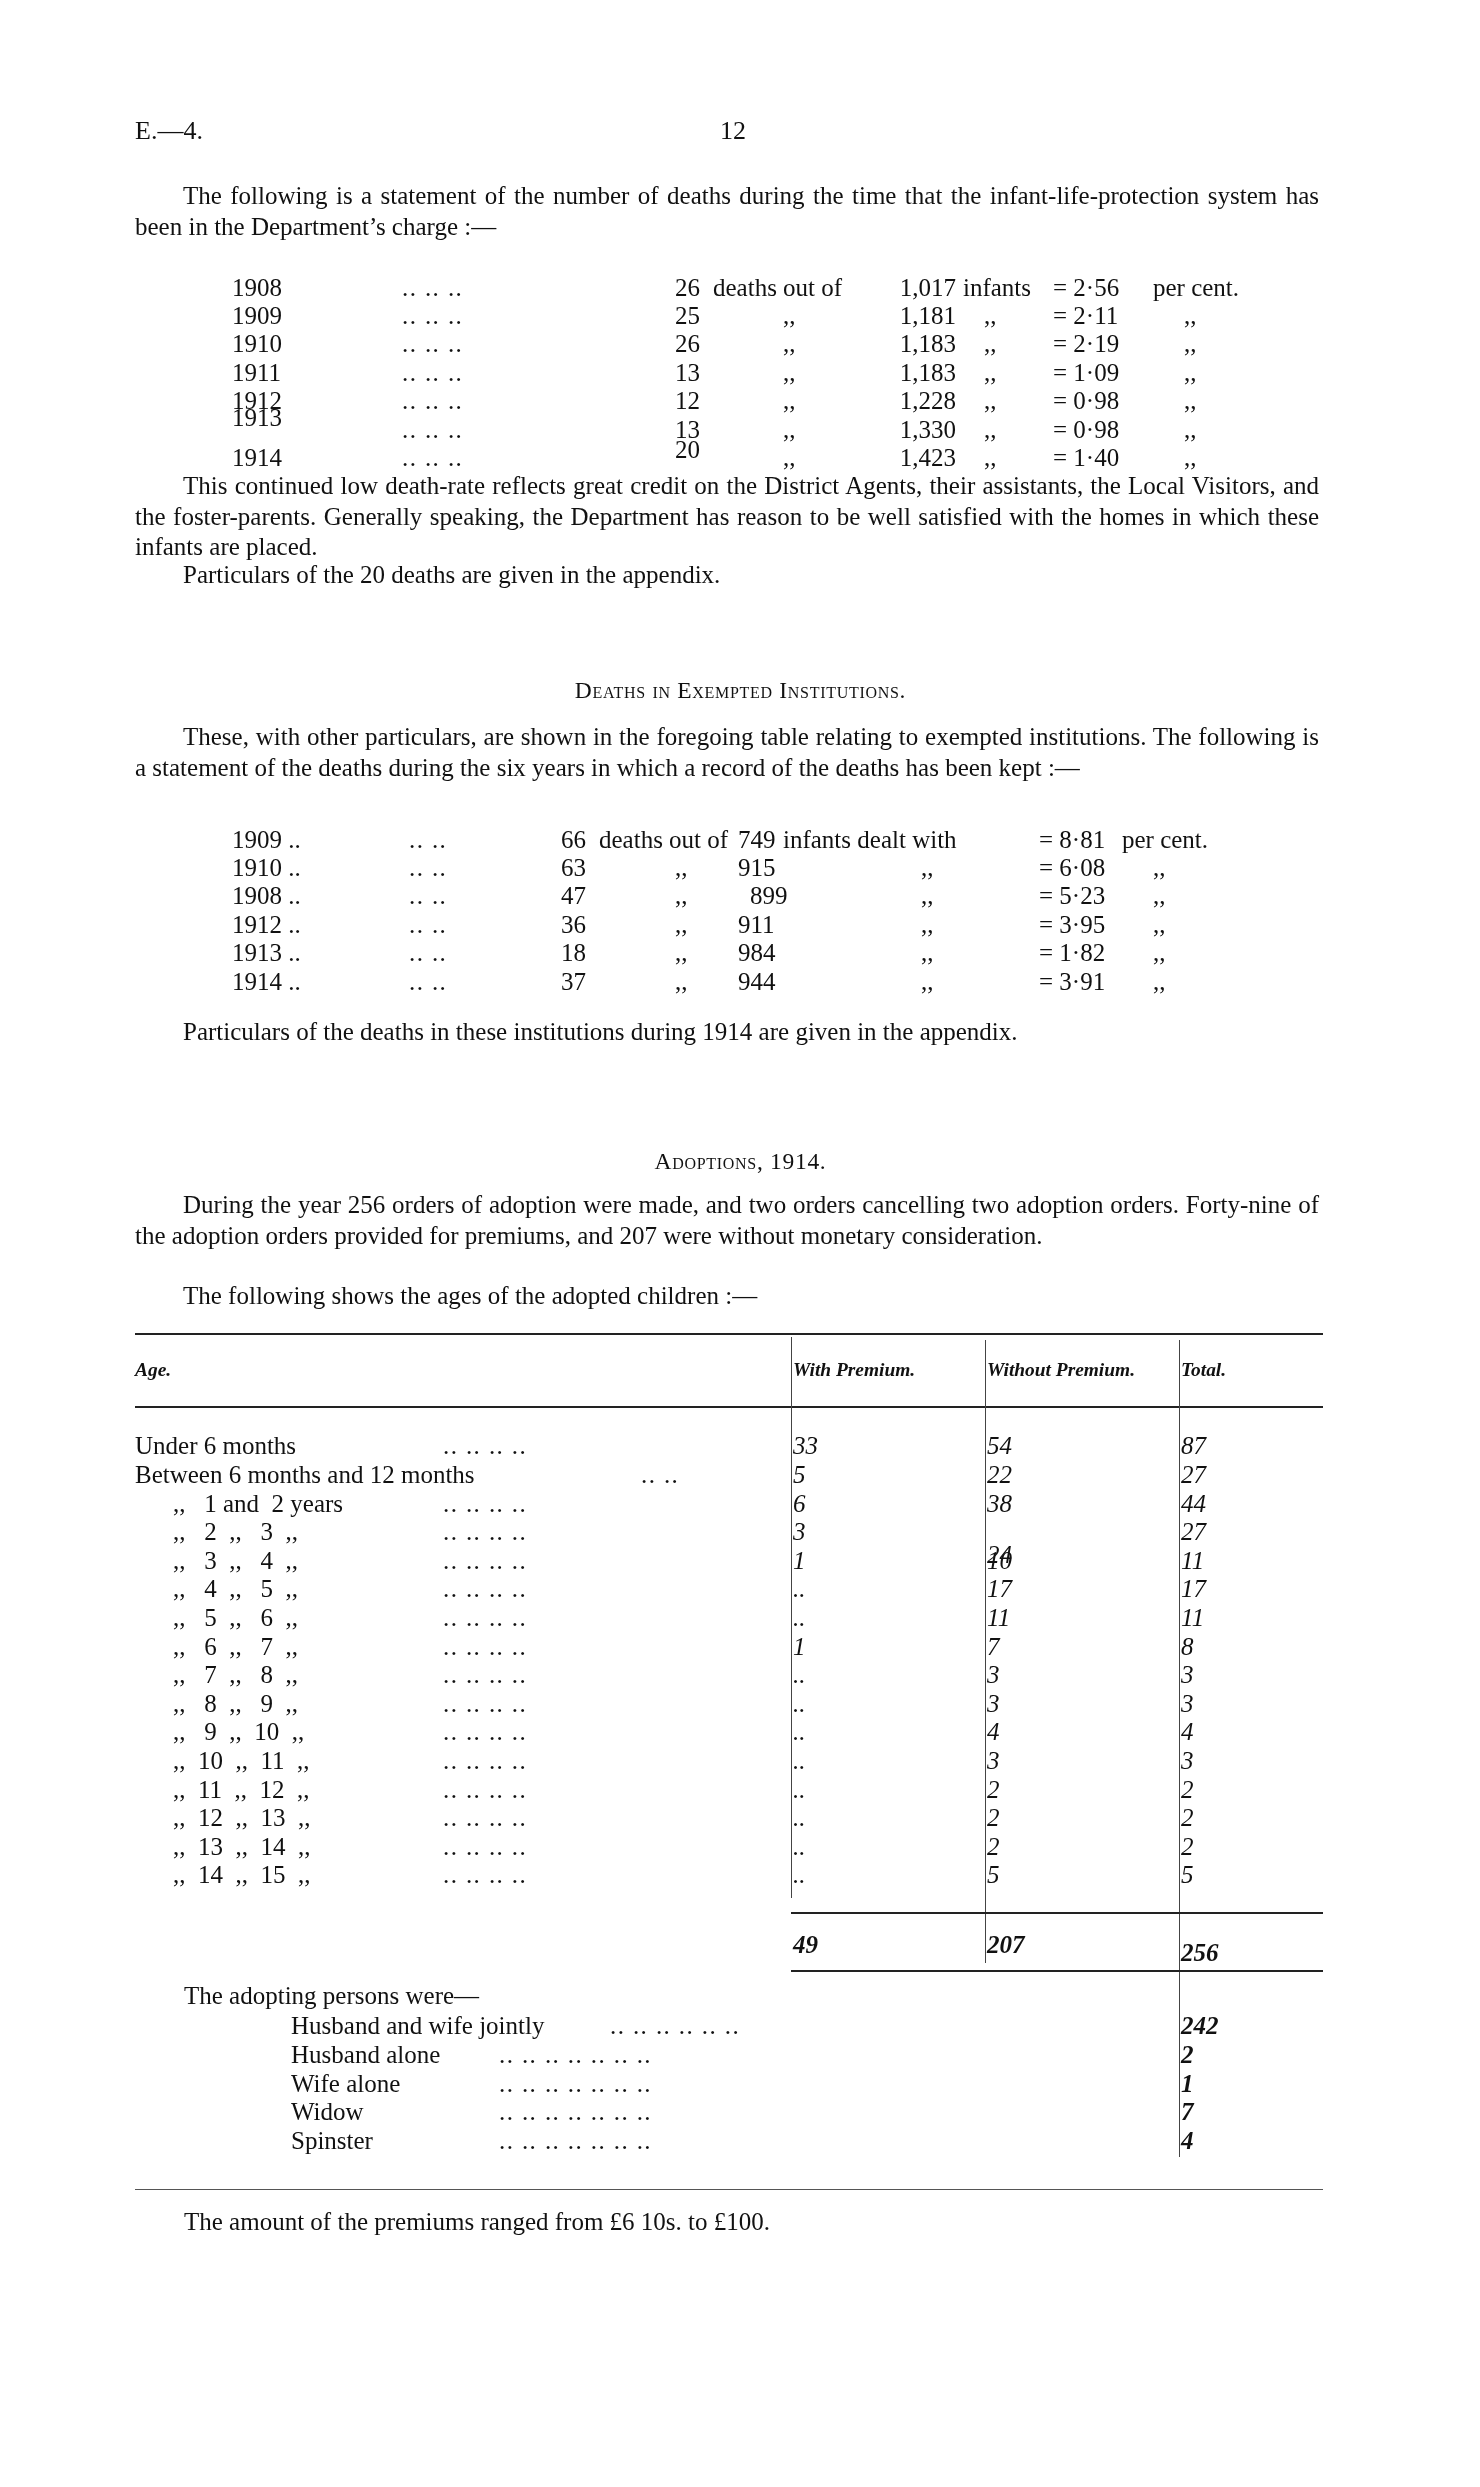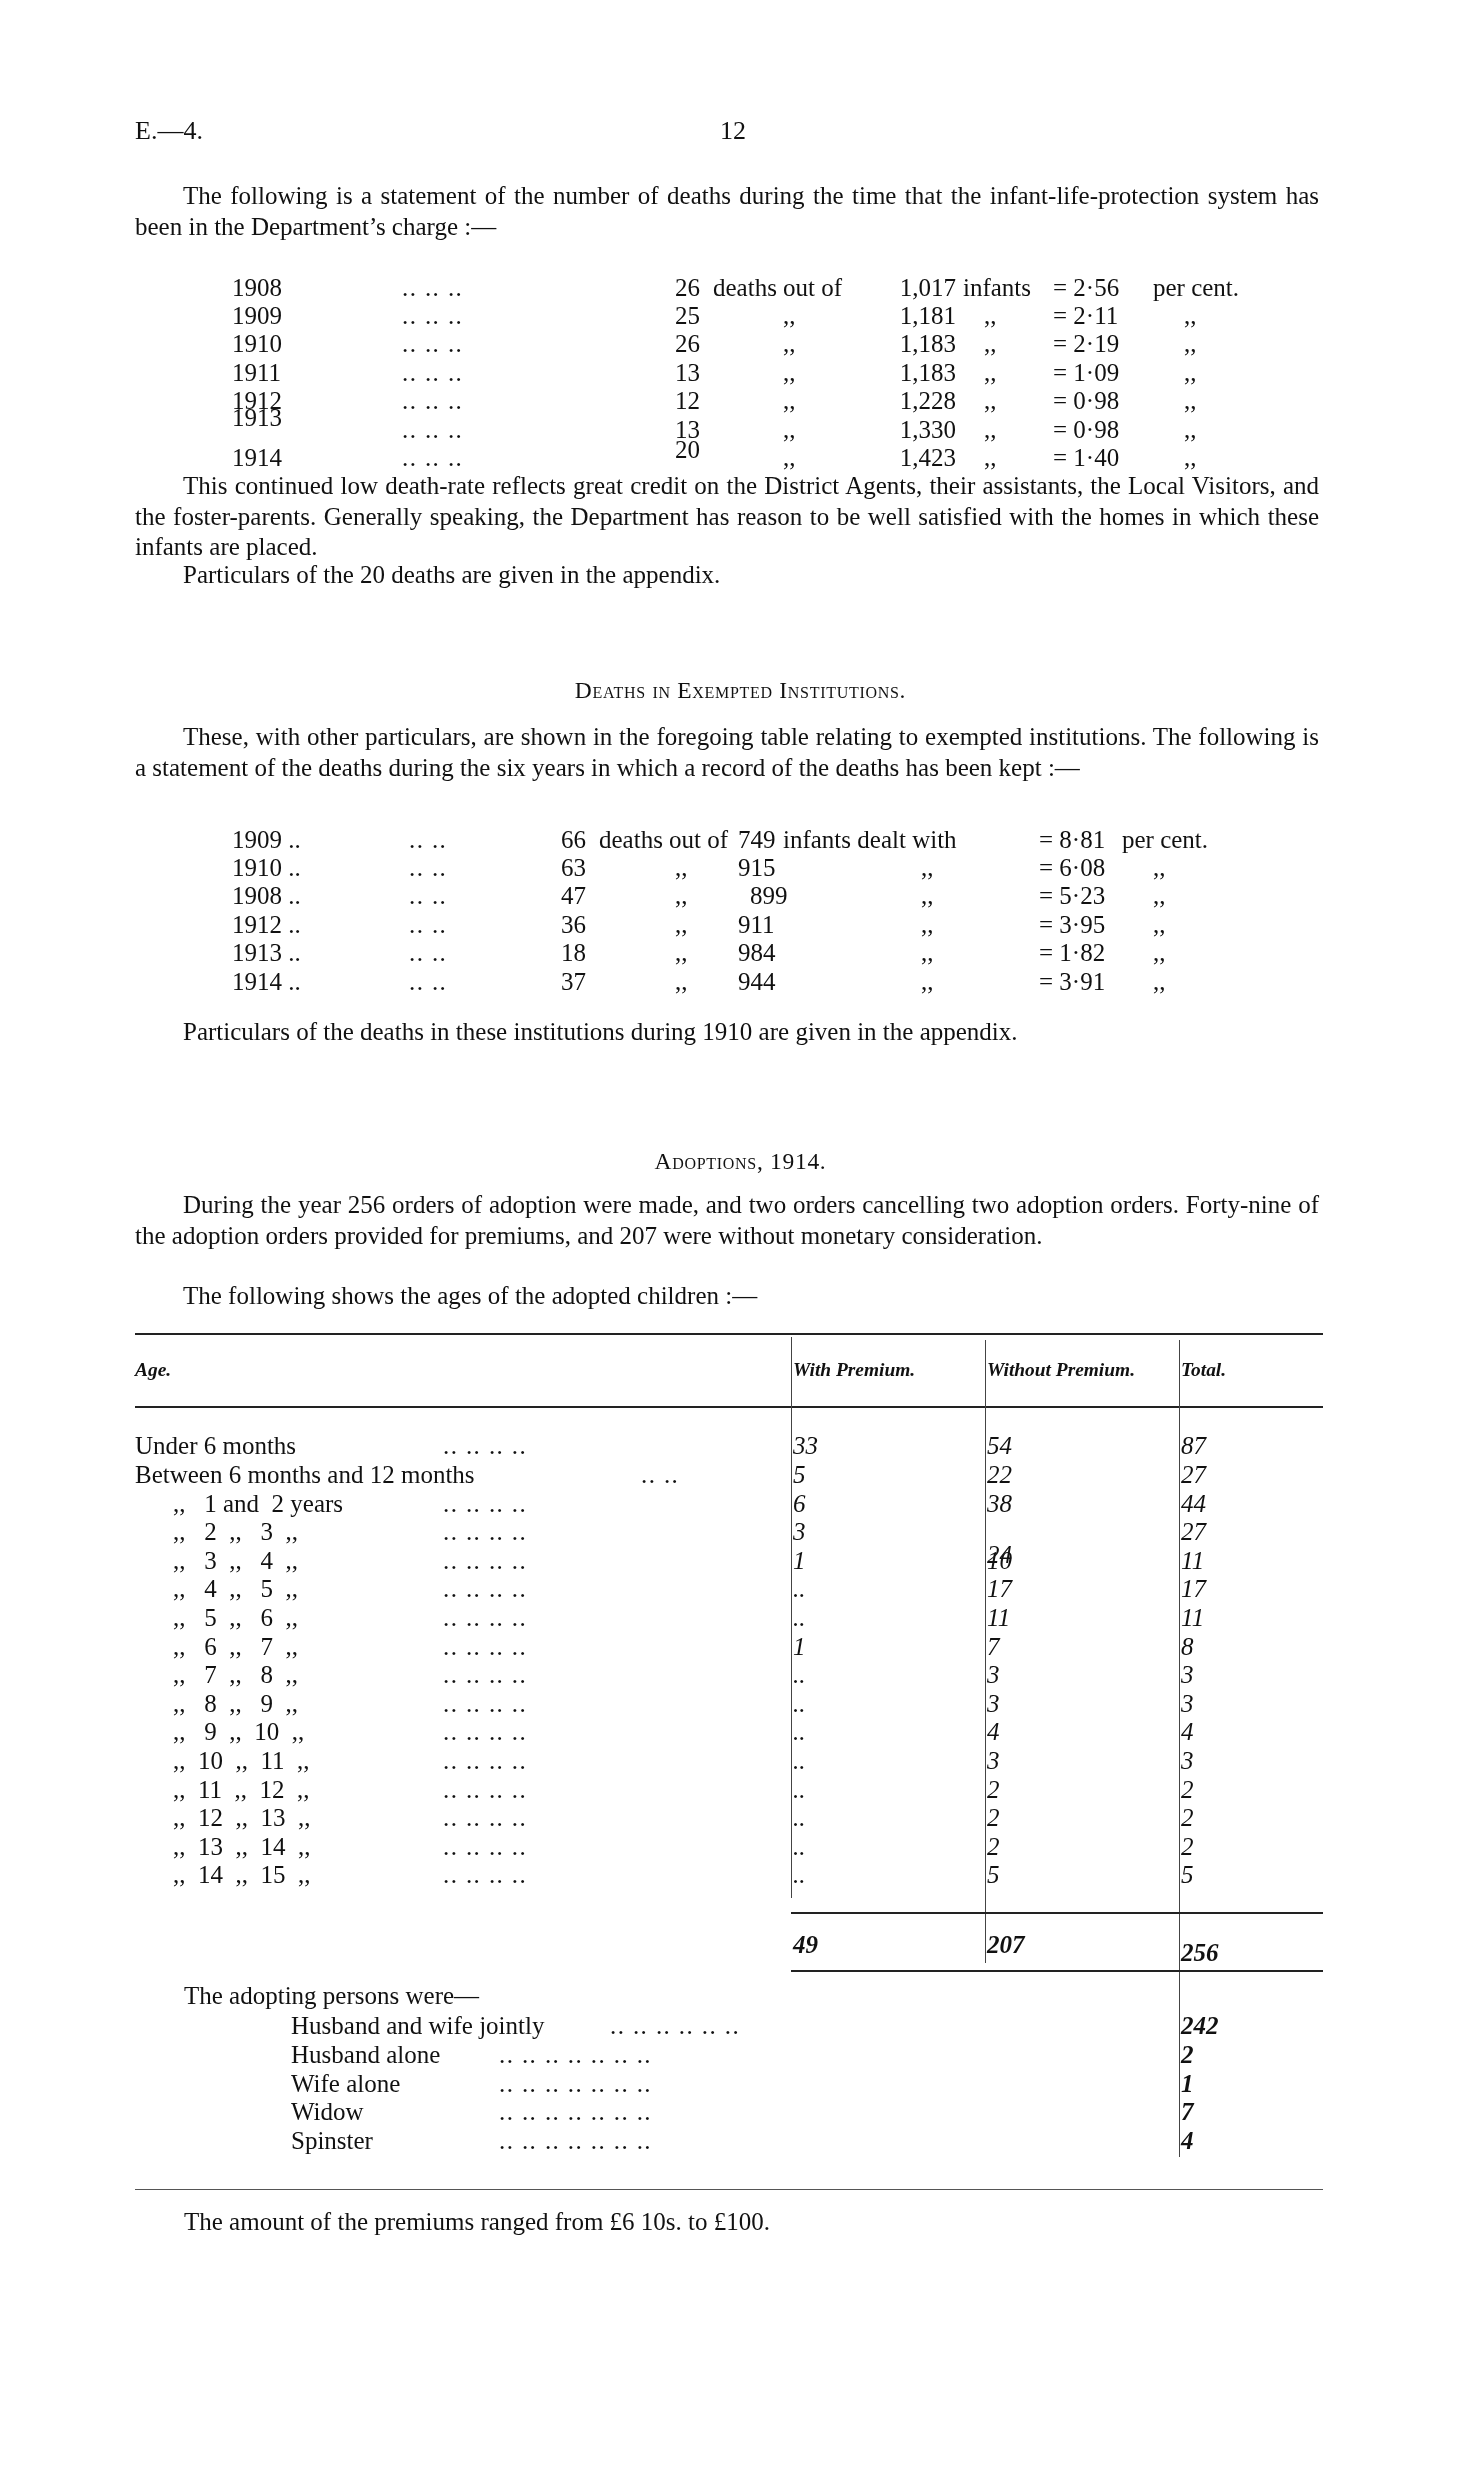--- a/index.html
+++ b/index.html
@@ -135,21 +135,21 @@
     <div class="abs " style="left:1122px; top:939px;left:1153px;">,,</div>
     <div class="abs " style="left:232px; top:968px;">1914 ..</div>
     <div class="abs dots" style="left:409px; top:968px;">..        ..</div>
     <div class="abs " style="left:561px; top:968px;">37</div>
     <div class="abs " style="left:599px; top:968px;left:675px;">,,</div>
     <div class="abs " style="left:738px; top:968px;text-align:right;">944</div>
     <div class="abs " style="left:783px; top:968px;left:921px;">,,</div>
     <div class="abs " style="left:1039px; top:968px;">= 3·91</div>
     <div class="abs " style="left:1122px; top:968px;left:1153px;">,,</div>
   </div>
-<div class="para indent" style="top:1017px;">Particulars of the deaths in these institutions during 1910 are given in the appendix.</div>
+<div class="para indent" style="top:1017px;">Particulars of the deaths in these institutions during 1914 are given in the appendix.</div>
 
 <div class="heading" style="top:1148px;">Adoptions, 1914.</div>
 <div class="para indent" style="top:1190px;">During the year 256 orders of adoption were made, and two orders cancelling two adoption orders. Forty-nine of the adoption orders provided for premiums, and 207 were without monetary consideration.</div>
 <div class="para indent" style="top:1281px;">The following shows the ages of the adopted children :—</div>
 
 <div class="hline" style="left:135px; top:1333px; width:1188px;"></div>
 <div class="hline" style="left:135px; top:1406px; width:1188px;"></div>
 <div class="vline" style="left:791px; top:1337px; height:561px;"></div>
 <div class="vline" style="left:985px; top:1340px; height:623px;"></div>
 <div class="vline" style="left:1179px; top:1340px; height:817px;"></div>

